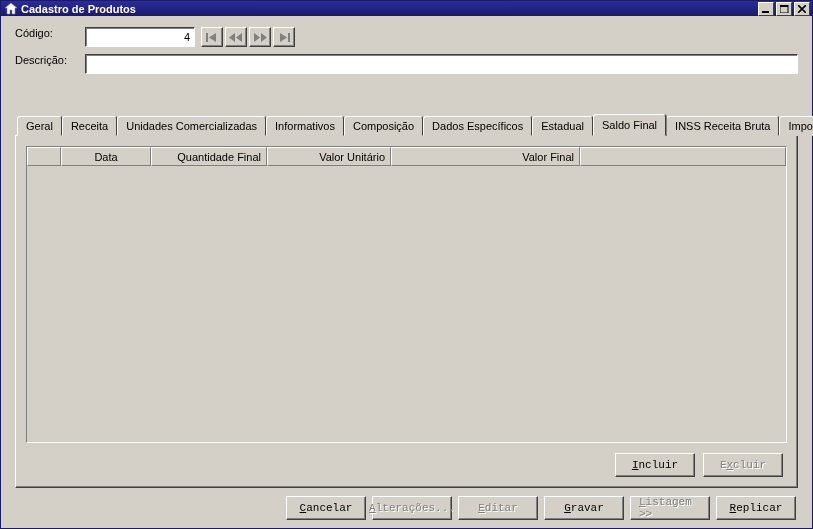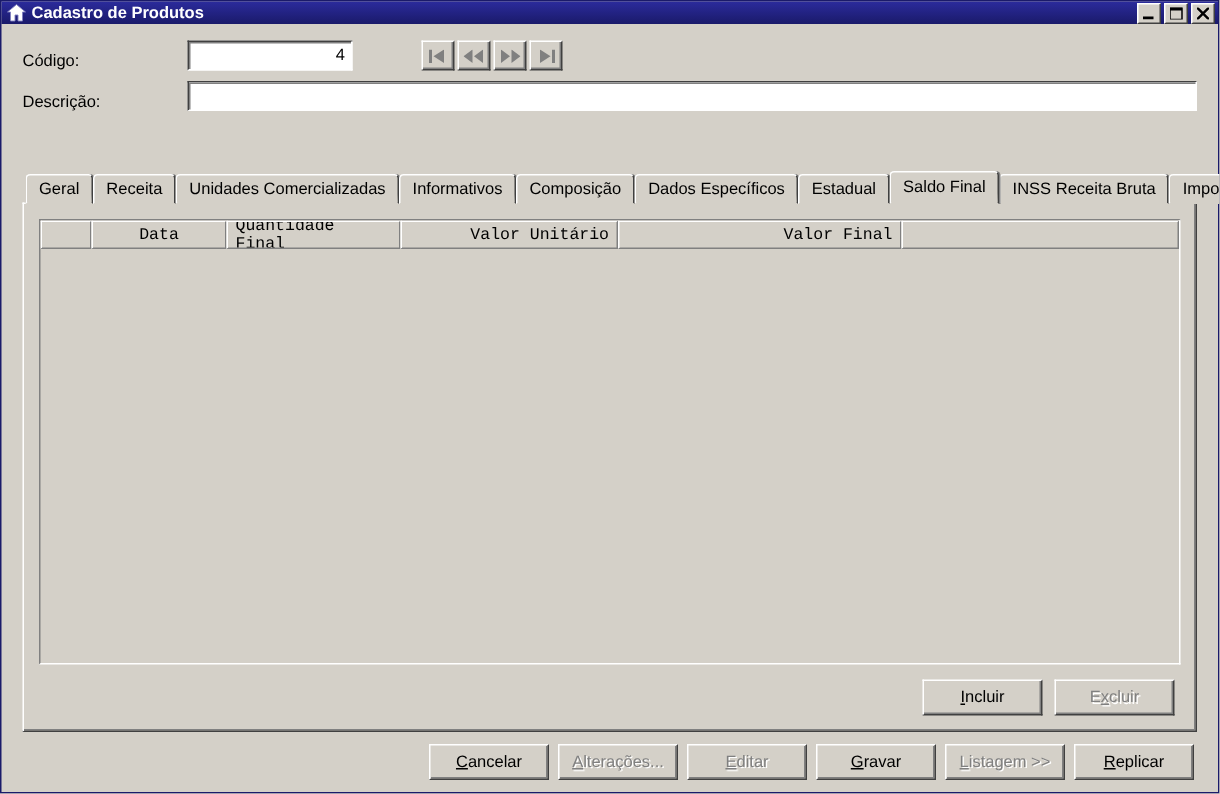--- a/index.html
+++ b/index.html
@@ -44,21 +44,21 @@
     color:#000;
     cursor: default;
   }
   .win-btn svg { display:block; }
   .client {
     flex:1;
     padding: 11px 14px 8px 14px;
     display:flex; flex-direction:column;
     position:relative;
   }
-  .form-row { display:flex; align-items:flex-end; margin-bottom:7px;gap:40px; }
+  .form-row { display:flex; align-items:flex-start; margin-bottom:7px; }
   .form-label { width:70px; }
   .text-input {
     background:#fff;
     border:1px solid #7f7f7f;
     border-top-color:#404040; border-left-color:#404040;
     border-right-color:#fff; border-bottom-color:#fff;
     box-shadow: inset 1px 1px 0 #808080;
     height:20px; line-height:18px;
     padding:0 4px;
     font-family:inherit; font-size:11px;
@@ -122,40 +122,39 @@
     border-color:#808080 #fff #fff #808080;
     flex:1;
     background:#d4d0c8;
     position:relative;
     overflow:hidden;
     margin-bottom:10px;
   }
   .grid-header {
     display:flex;
     height:19px;
-    font-family:Liberation Mono, monospace;
   }
   .gh {
     border:1px solid;
     border-color:#fff #808080 #808080 #fff;
     background:#d4d0c8;
     display:flex; align-items:center; justify-content:flex-end;
     padding:0 5px;
     font-size:11px;
     overflow:hidden;
   }
   .gh.center { justify-content:center; }
   .gh.first { width:34px; }
   .panel-actions { display:flex; justify-content:flex-end; gap:8px; padding-right:4px; }
   .bottom-bar {
     display:flex; justify-content:flex-end; gap:6px;
     padding: 0 2px 0 0;
     margin-top:8px;
   }
-  .btn3d.std { width:80px; height:24px; }
+  .btn3d.std { width:80px; height:24px;font-family:Liberation Mono, monospace; }
   .label-u { text-decoration:none; }
   .label-u .hot { text-decoration: underline; }
 </style>
 </head>
 <body>
 
 <div class="window">
 
   <div class="titlebar">
     <span class="home-icon">
@@ -238,21 +237,21 @@
     <div class="tabpanel">
       <div class="grid-wrap">
         <div class="grid-header">
           <div class="gh first"></div>
           <div class="gh center" style="width:90px">
               <span>Data</span>
             </div>
           <div class="gh" style="width:116px">
               <span>Quantidade Final</span>
             </div>
-          <div class="gh" style="width:145px">
+          <div class="gh" style="width:124px">
               <span>Valor Unitário</span>
             </div>
           <div class="gh" style="width:189px">
               <span>Valor Final</span>
             </div>
           <div class="gh" style="flex:1"></div>
         </div>
       </div>
       <div class="panel-actions">
         <div class="btn3d std">

